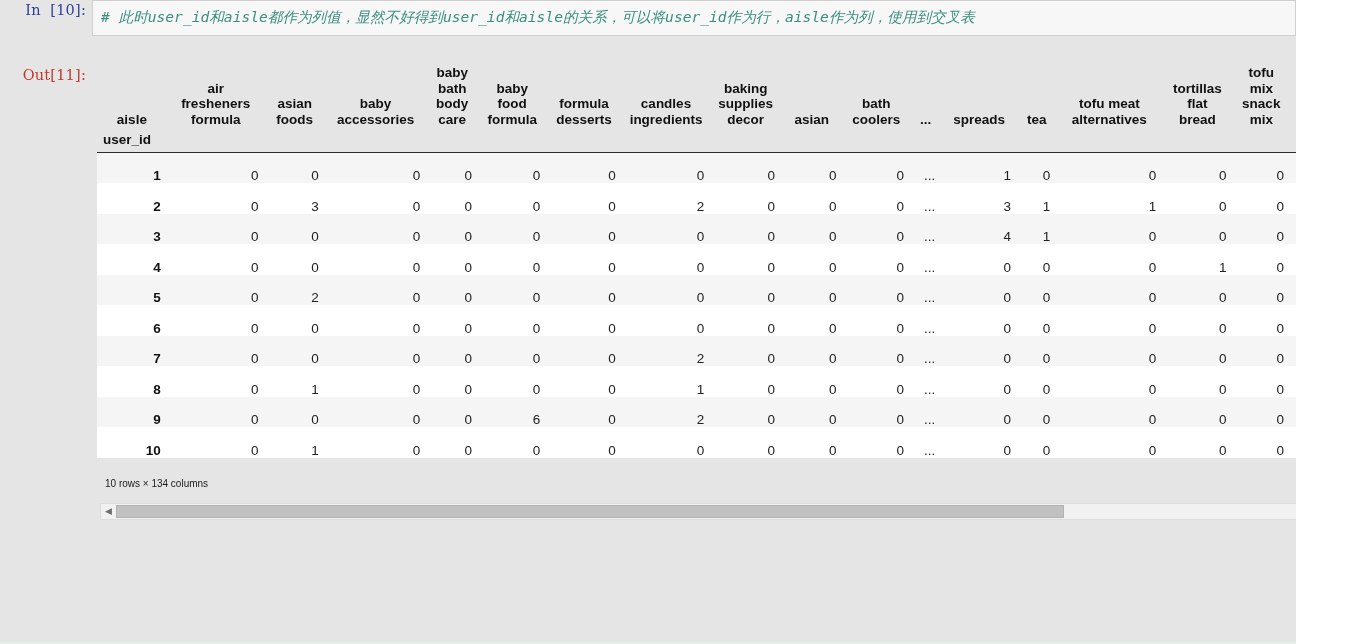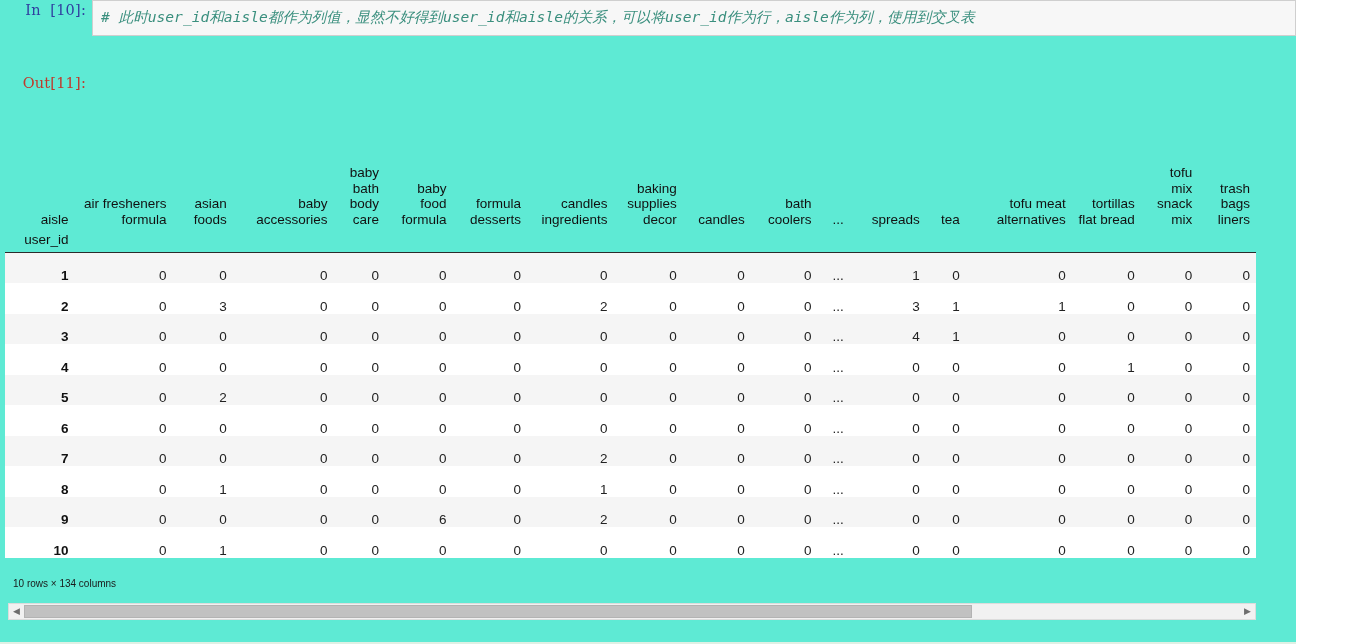--- a/index.html
+++ b/index.html
@@ -6,21 +6,21 @@
     margin: 0;
     padding: 0;
     background: #ffffff;
     font-family: "Liberation Sans", sans-serif;
   }
   #page {
     position: relative;
     width: 1296px;
     height: 644px;
     overflow: hidden;
-    background: #5eead4;
+    background: #e5e5e5;
   }
 
   
   .cell {
     display: flex;
     align-items: flex-start;
     width: 100%;
   }
   .prompt {
     flex: 0 0 92px;
@@ -57,22 +57,21 @@
   .tok-op      { color: #4a8fbf; }
   .tok-paren   { color: #3a8f7e; }
   .tok-num     { color: #2aa198; }
 
   .cell-gap { height: 17px; }
 
   
   .out-prompt-row {
     display: flex;
     align-items: flex-start;
-    margin-top: 20px;
-    flex-direction: column;
+    margin-top: 12px;
   }
   .out-body {
     flex: 1 1 auto;
     min-width: 0;
     padding-left: 5px;
   }
 
   .df-scroll {
     width: 1251px;
     overflow: hidden;
@@ -86,22 +85,21 @@
     table-layout: fixed;
   }
   table.dataframe th,
   table.dataframe td {
     border: none;
     padding: 0 6px;
     vertical-align: bottom;
     white-space: normal;
   }
   table.dataframe thead th {
-    text-align: right;
-    font-weight: normal;
+    font-weight: bold;
     color: #111111;
     line-height: 1.18;
     padding-bottom: 4px;
     vertical-align: bottom;
   }
   .idx-name-row th {
     text-align: left;
     font-weight: bold;
     color: #111111;
     padding-top: 14px;
@@ -206,21 +204,21 @@
             <tr id="hdr-row">
                 <th style="width: 66px;">aisle</th>
                 <th style="width: 100px;">air fresheners formula</th>
                 <th style="width: 58px;">asian foods</th>
                 <th style="width: 100px;">baby accessories</th>
                 <th style="width: 46px;">baby bath body care</th>
                 <th style="width: 62px;">baby food formula</th>
                 <th style="width: 70px;">formula desserts</th>
                 <th style="width: 80px;">candles ingredients</th>
                 <th style="width: 62px;">baking supplies decor</th>
-                <th style="width: 62px;">candles</th>
+                <th style="width: 62px;">asian</th>
                 <th style="width: 62px;">bath coolers</th>
                 <th style="width: 26px;">...</th>
                 <th style="width: 74px;">spreads</th>
                 <th style="width: 34px;">tea</th>
                 <th style="width: 110px;">tofu meat alternatives</th>
                 <th style="width: 66px;">tortillas flat bread</th>
                 <th style="width: 52px;">tofu mix snack mix</th>
                 <th style="width: 54px;">trash bags liners</th>
               </tr>
             <tr class="idx-name-row" id="idxname-row">

